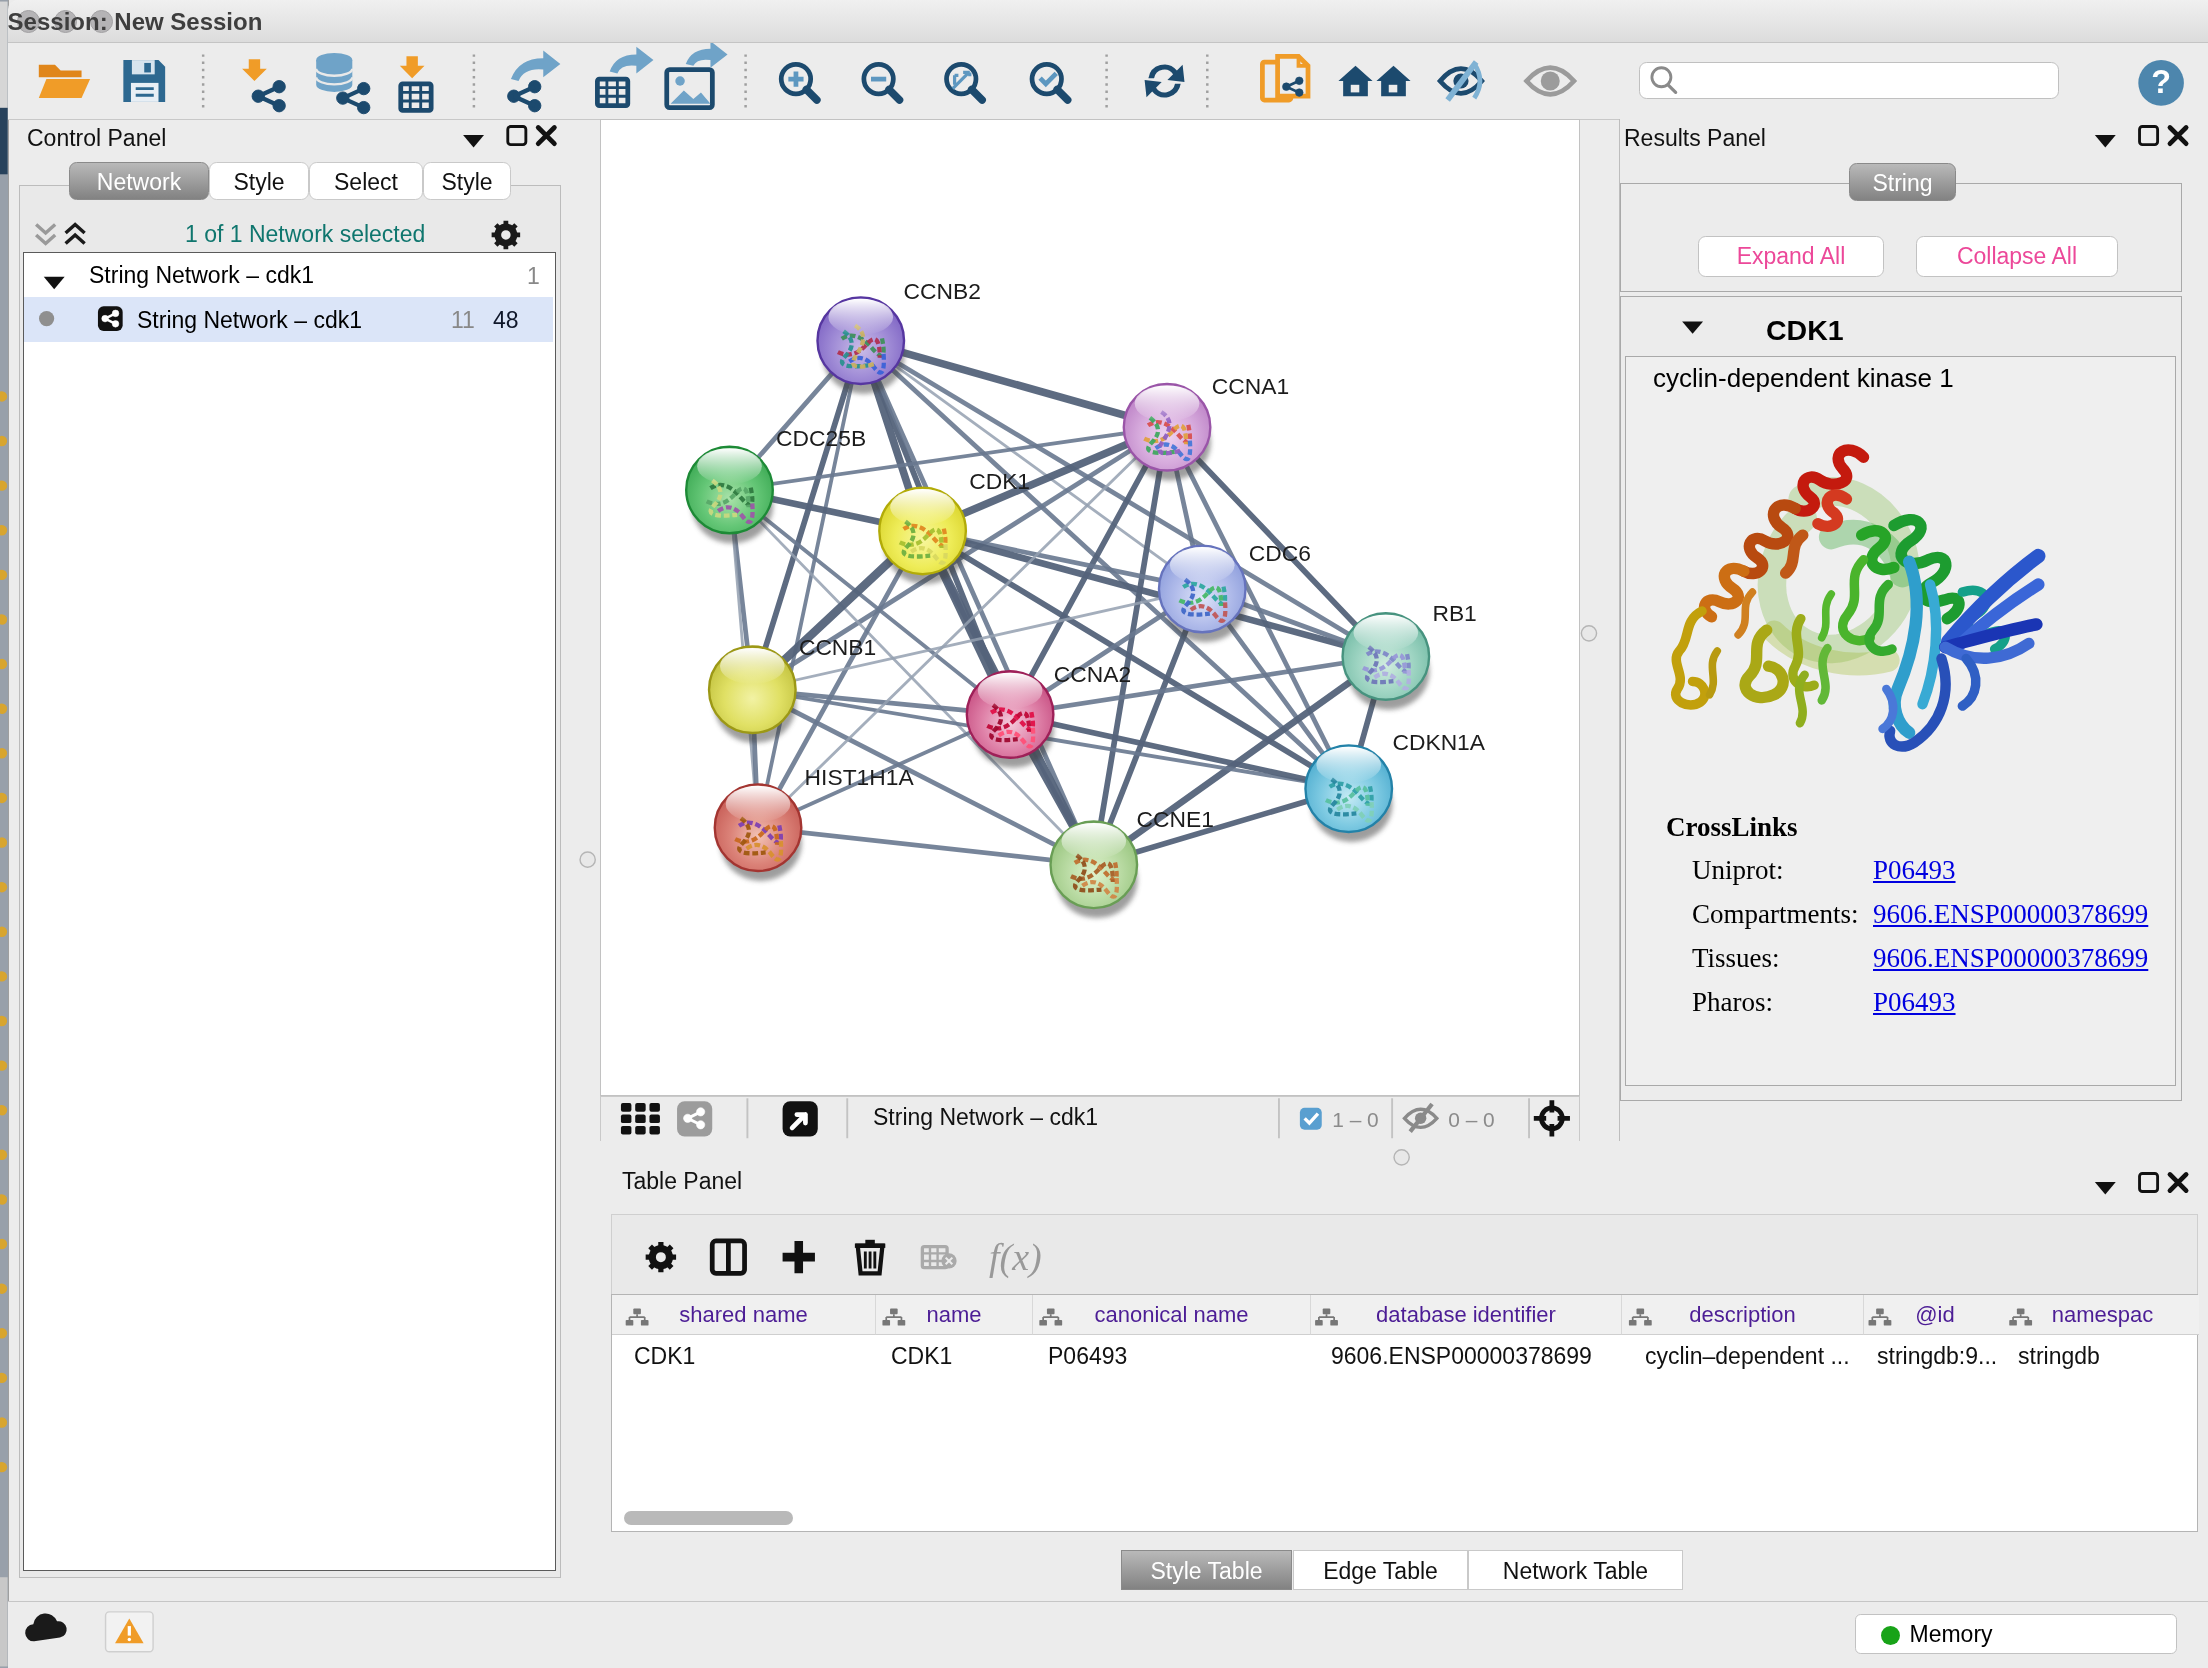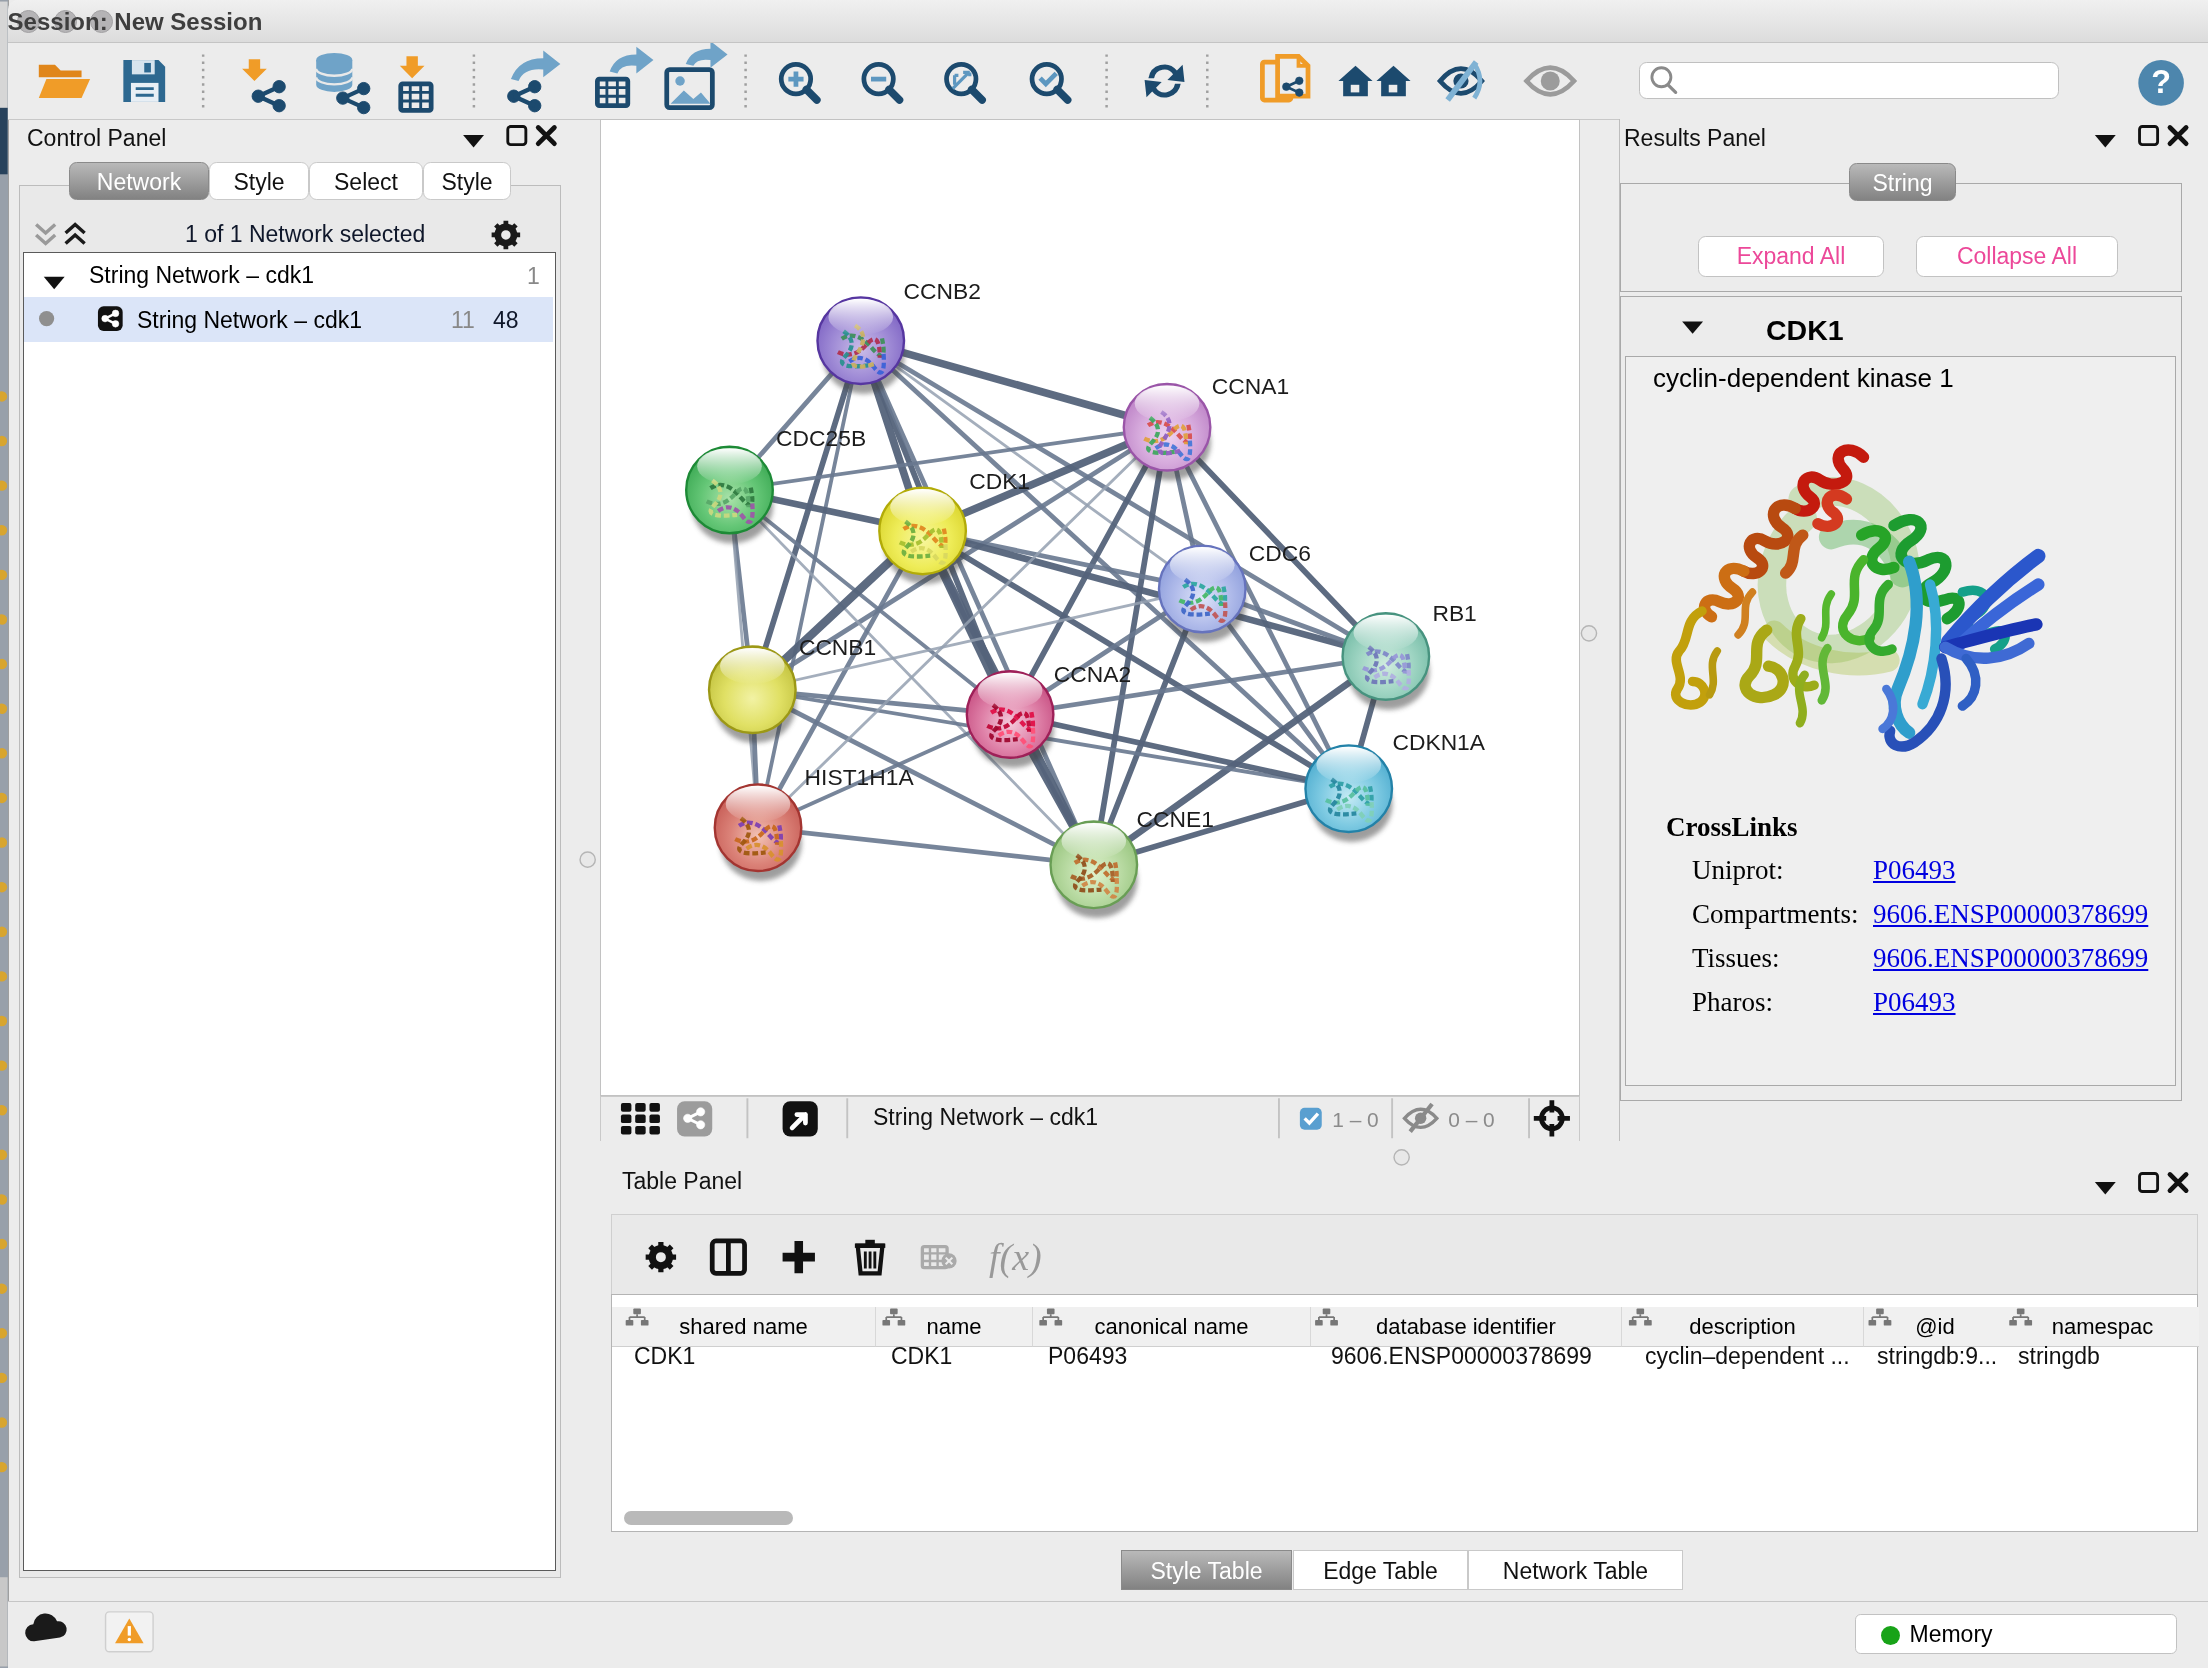--- a/index.html
+++ b/index.html
@@ -54,23 +54,23 @@
  font-size:23px;color:#ec4899;text-align:center;}
 #crosslinks{font-family:"Liberation Serif",serif;font-size:27px;color:#000;}
 #crosslinks a{color:#0000e0;}
 
 #tp{left:600px;top:1162px;width:1608px;height:438px;background:#ececec;}
 #tp-title{left:622px;top:1168px;}
 #tp-tool{left:611px;top:1214px;width:1587px;height:81px;background:#e9e9e9;
  border:1px solid #cfcfcf;box-sizing:border-box;}
 #tbl{left:611px;top:1294px;width:1587px;height:238px;background:#fff;
  border:1px solid #b4b4b4;box-sizing:border-box;}
-.th{position:absolute;top:12px;height:40px;background:#f0f0f0;box-sizing:border-box;
+.th{position:absolute;top:0;height:40px;background:#f0f0f0;box-sizing:border-box;
  border-right:1px solid #d8d8d8;border-bottom:1px solid #cfcfcf;font-size:22px;
- color:#000000;text-align:center;line-height:40px;}
+ color:#4c1d95;text-align:center;line-height:40px;}
 .td{position:absolute;top:40px;height:42px;font-size:23px;color:#111;line-height:42px;}
 #hscroll{left:624px;top:1511px;width:169px;height:14.3px;background:#b9b9b9;border-radius:7.6px;}
 
 .btab{position:absolute;top:1550px;height:40px;background:#fff;border:1px solid #c9c9c9;
  box-sizing:border-box;font-size:23px;line-height:40px;text-align:center;color:#111;}
 .btab.tabsel{background:linear-gradient(#b9b9b9,#828282);color:#fff;border:1px solid #8a8a8a;}
 
 #status{left:7.6px;top:1601px;width:2201px;height:68px;background:#ececec;
  border-top:1px solid #c6c6c6;}
 #memory{left:1855px;top:1614px;width:320px;height:38px;background:#fff;
@@ -265,21 +265,21 @@
 
 <div id="cp-title" class="abs ptitle">Control Panel</div>
 <div id="cp-group" class="abs"></div>
 <div id="cp-tabs" class="abs">
   <div class="tab tabsel" style="left:0;width:140px;">Network</div>
   <div class="tab" style="left:140px;width:100px;">Style</div>
   <div class="tab" style="left:240px;width:114px;">Select</div>
   <div class="tab" style="left:354px;width:88px;">Style</div>
 </div>
 <div id="cp-bar" class="abs">
-  <div class="abs" style="left:165px;top:21px;font-size:23px;color:#0f172a;">1 of 1 Network selected</div>
+  <div class="abs" style="left:165px;top:21px;font-size:23px;color:#0f766e;">1 of 1 Network selected</div>
 </div>
 <div id="cp-list" class="abs">
   <div id="row1" class="abs">
       <span style="position:absolute;left:65px;top:8.6px;">String Network – cdk1</span>
     <span style="position:absolute;right:13.3px;top:9.5px;color:#888;">1</span>
     </div>
   <div id="row2" class="abs">
       <span style="position:absolute;left:113px;top:9.5px;">String Network – cdk1</span>
     <span style="position:absolute;left:427px;top:9.5px;color:#888;">11</span>
     <span style="position:absolute;left:469px;top:9.5px;color:#0f172a;">48</span>

